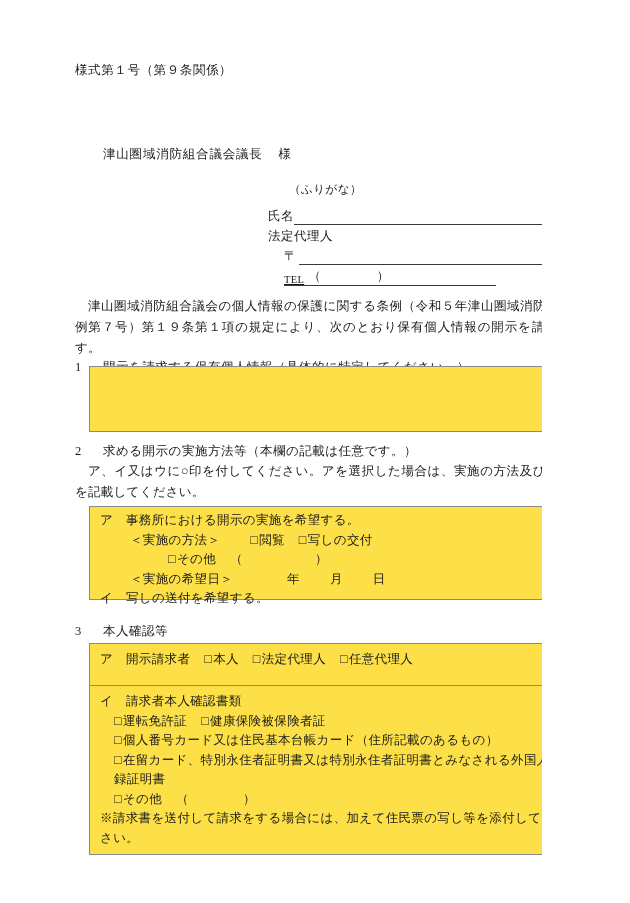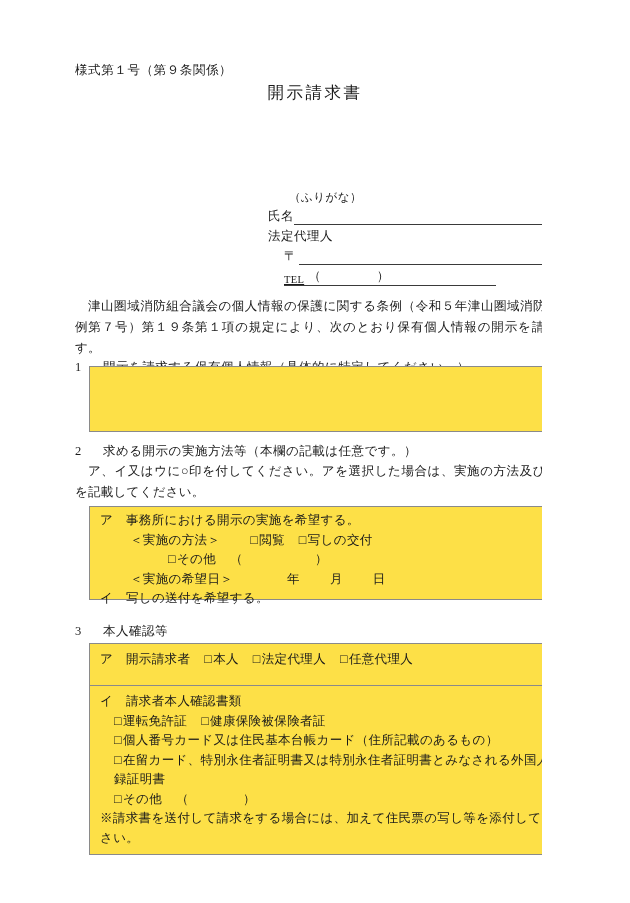--- a/index.html
+++ b/index.html
@@ -43,21 +43,21 @@
   .addressee {
     left: 103px; top: 146px;
     font-size: 12.5px;
     letter-spacing: 0.8px;
     white-space: nowrap;
   }
   .addressee .sama { margin-left: 16px; }
 
   
   .furigana {
-    left: 289px; top: 190px;
+    left: 289px; top: 182px;
     font-size: 11.5px;
     letter-spacing: 0.5px;
   }
   .row-name {
     left: 268px; top: 208px;
     width: 318px;
     font-size: 12.5px;
     display: flex;
     align-items: flex-end;
     justify-content: space-between;
@@ -196,23 +196,25 @@
     text-indent: 0;
   }
 </style>
 </head>
 <body>
 
 <div class="page">
 
   <div class="abs form-no">様式第１号（第９条関係）</div>
 
-  <div class="abs doc-title">開示請求書</div>
-
-
+
+
+  <div class="abs addressee">
+    <span>津山圏域消防組合議会議長</span><span class="sama">様</span>
+  </div>
 
   <div class="abs furigana">（ふりがな）</div>
 
   <div class="abs row-name">
     <span class="lbl">氏名</span>
     <span class="rule"></span>
   </div>
 
   <div class="abs addr-label">法定代理人</div>
 

